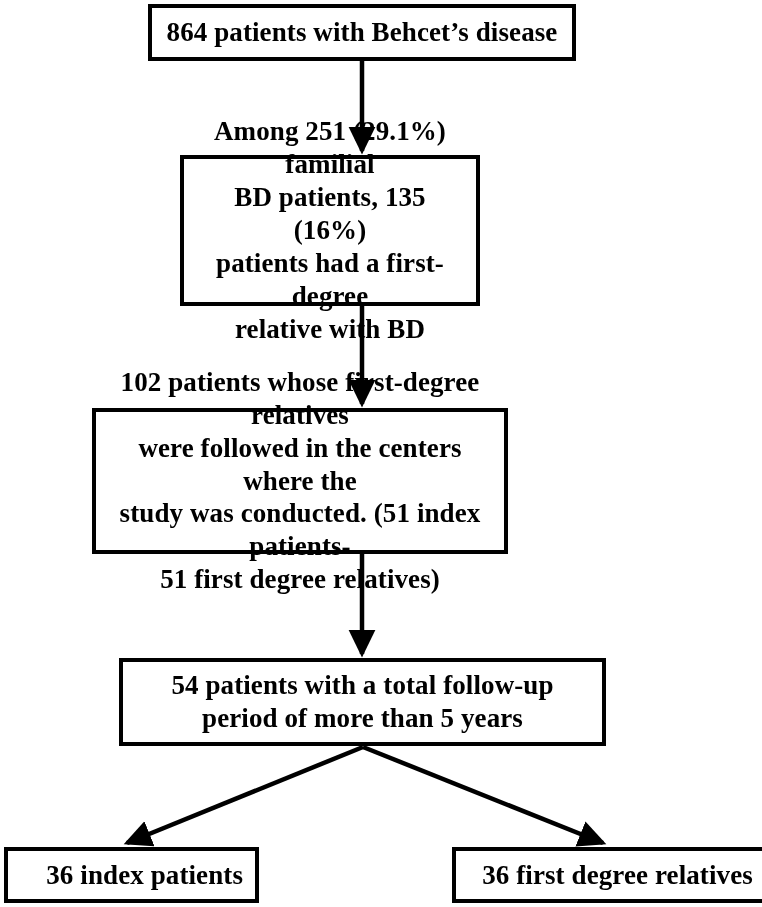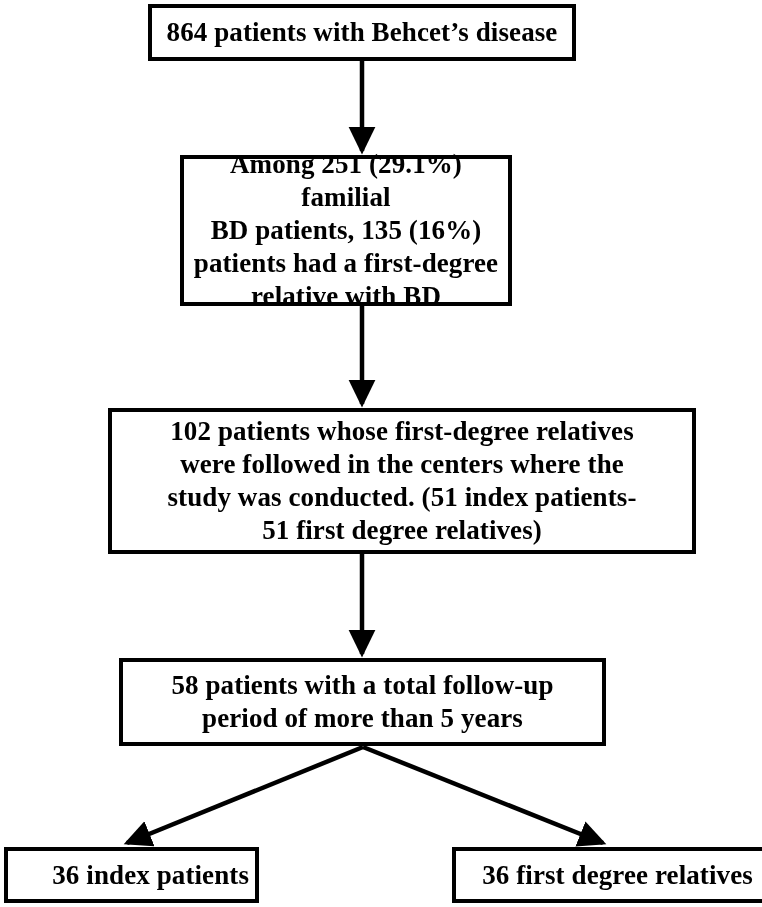--- a/index.html
+++ b/index.html
@@ -37,27 +37,27 @@
     text-align: center;
     z-index: 2;
   }
   .flow-box .box-text {
     display: block;
     width: 100%;
     font-weight: 700;
     line-height: 1.22;
     letter-spacing: 0.1px;
     white-space: pre-line;
-    padding: 0 6px;
+    padding: 0 12px;
     box-sizing: border-box;
   }
   
   #box-total        { left: 148px; top: 4px;   width: 428px; height: 57px;  }
-  #box-familial     { left: 180px; top: 155px; width: 332px; height: 151px; }
-  #box-followed     { left: 108px; top: 408px; width: 588px; height: 146px; }
+  #box-familial     { left: 180px; top: 155px; width: 300px; height: 151px; }
+  #box-followed     { left: 92px; top: 408px; width: 416px; height: 146px; }
   #box-followup     { left: 119px; top: 658px; width: 487px; height: 88px;  }
   #box-index        { left: 4px;   top: 847px; width: 255px; height: 56px;  }
   #box-relatives    { left: 452px; top: 847px; width: 331px; height: 56px;  }
 
   #box-total .box-text     { font-size: 27px; }
   #box-familial .box-text  { font-size: 27px; }
   #box-followed .box-text  { font-size: 27px; }
   #box-followup .box-text  { font-size: 27px; }
   #box-index .box-text     { font-size: 27px; text-align: right; }
   #box-relatives .box-text { font-size: 27px; }
@@ -97,21 +97,21 @@
   </div>
 
   <div class="flow-box" id="box-followed">
     <span class="box-text">102 patients whose first-degree relatives
 were followed in the centers where the
 study was conducted. (51 index patients-
 51 first degree relatives)</span>
   </div>
 
   <div class="flow-box" id="box-followup">
-    <span class="box-text">58 patients with a total follow-up
+    <span class="box-text">54 patients with a total follow-up
 period of more than 5 years</span>
   </div>
 
   <div class="flow-box" id="box-index">
     <span class="box-text">36 index patients</span>
   </div>
 
   <div class="flow-box" id="box-relatives">
     <span class="box-text">36 first degree relatives</span>
   </div>

